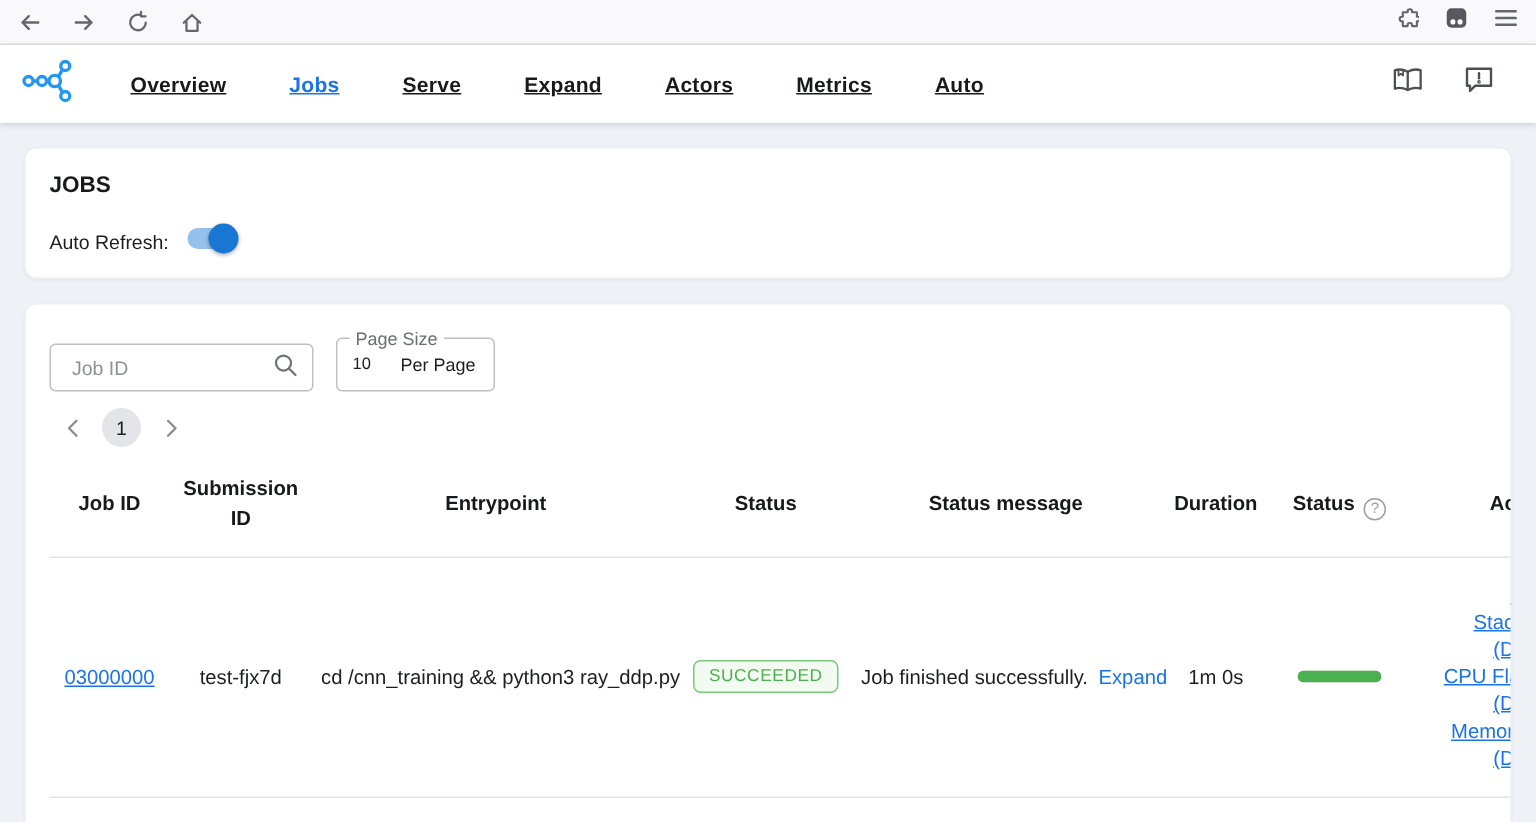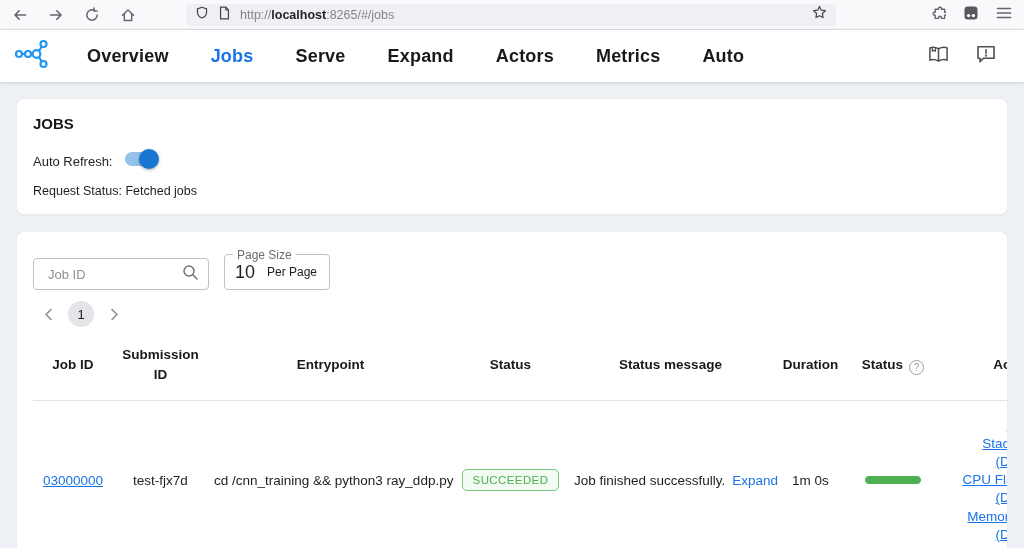--- a/index.html
+++ b/index.html
@@ -24,22 +24,22 @@
   .url-text .host { color:#1f2126; font-weight:700; }
   .url-star { margin-left:auto; }
   .browser-right { margin-left:auto; display:flex; align-items:center; gap:17px; }
   
   .app-nav {
     height:52px; background:#ffffff; display:flex; align-items:center;
     padding:0 14px; box-shadow:0 1px 4px rgba(0,0,0,0.14); position:relative; z-index:2;
   }
   .nav-tabs { display:flex; margin-left:16px; }
   .nav-tab {
-    padding:0 21px; font-size:18px; font-weight:700; color:#17191c;
-    letter-spacing:0.2px; cursor:pointer;
+    padding:0 21px; font-size:14px; font-weight:700; color:#17191c;
+    letter-spacing:0.2px; cursor:pointer;text-decoration:underline;
   }
   .nav-tab.active { color:#1a73e8; }
   .nav-right { margin-left:auto; display:flex; align-items:center; gap:27px; padding-right:14px; color:#4c4f54; }
   
   .page { padding:16px; }
   .card {
     background:#ffffff; border-radius:8px; border:1px solid #ebedef;
     box-shadow:0 1px 2px rgba(0,0,0,0.04);
   }
   .jobs-card { padding:16px; }
@@ -58,21 +58,21 @@
   .search-box input {
     border:none; outline:none; flex:1; min-width:0; font-size:13px;
     font-family:"Liberation Sans", sans-serif; color:#333; background:transparent;
   }
   .search-box input::placeholder { color:#8d9095; opacity:1; }
   .page-size-field {
     position:relative; width:106px; height:36px; border:1px solid #c0c0c0;
     border-radius:4px; display:flex; align-items:center; padding:0 10px; margin-top:-4px; background:#fff;
   }
   .page-size-label { position:absolute; top:-7px; left:8px; background:#fff; padding:0 4px; font-size:12px; color:#6b6e73; }
-  .page-size-value { font-size:18px; width:32px; }
+  .page-size-value { font-size:11px; width:32px; }
   .page-size-adornment { font-size:12px; }
   .pagination { margin-top:11px; margin-left:2px; display:flex; align-items:center; gap:7px; }
   .page-chevron { width:26px; height:26px; display:flex; align-items:center; justify-content:center; color:#8a8d92; cursor:pointer; }
   .page-num { width:26px; height:26px; border-radius:50%; background:#e3e5e8; display:flex; align-items:center; justify-content:center; font-size:13px; cursor:pointer; }
   
   table { table-layout:fixed; width:1065px; border-collapse:collapse; margin-top:4px; }
   th {
     font-size:13.5px; font-weight:700; color:#17191c; text-align:center;
     padding:14px 6px; border-bottom:1px solid #e3e4e6; line-height:1.5; vertical-align:middle;
   }
@@ -116,33 +116,20 @@
         <svg width="16" height="16" viewBox="0 0 16 16" fill="none" stroke="#63666c" stroke-width="1.5" stroke-linecap="round">
           <path d="M13.2 8A5.2 5.2 0 1 1 10 3.2"></path>
           <path d="M10 0.9v3h3" stroke-linejoin="round"></path>
         </svg>
       </span>
     <span>
         <svg width="16" height="16" viewBox="0 0 16 16" fill="none" stroke="#63666c" stroke-width="1.5" stroke-linecap="round" stroke-linejoin="round">
           <path d="M2.5 8.2L8 3l5.5 5.2M4.3 7.5v6h7.4v-6"></path>
         </svg>
       </span>
-  </div>
-  <div class="url-bar">
-    <span><svg width="14" height="14" viewBox="0 0 16 16" fill="none" stroke="#43464c" stroke-width="1.4" stroke-linejoin="round">
-          <path d="M8 1.4l5.2 1.9v3.9c0 3.3-2.2 5.5-5.2 6.5-3-1-5.2-3.2-5.2-6.5V3.3z"></path>
-        </svg></span>
-    <span><svg width="13" height="14" viewBox="0 0 14 16" fill="none" stroke="#43464c" stroke-width="1.4" stroke-linejoin="round">
-          <path d="M2.5 1.2h6l3 3.2v10.4h-9z"></path>
-          <path d="M8.5 1.2v3.2h3"></path>
-        </svg></span>
-    <span class="url-text"><span>http://</span><span class="host">localhost</span><span>:8265/#/jobs</span></span>
-    <span class="url-star"><svg width="15" height="15" viewBox="0 0 16 16" fill="none" stroke="#43464c" stroke-width="1.3" stroke-linejoin="round">
-          <path d="M8 1.6l1.9 3.9 4.3.6-3.1 3 .7 4.3L8 11.4l-3.8 2 .7-4.3-3.1-3 4.3-.6z"></path>
-        </svg></span>
   </div>
   <div class="browser-right">
     <span><svg width="16" height="16" viewBox="0 0 16 16" fill="none" stroke="#63666c" stroke-width="1.4" stroke-linejoin="round">
           <path d="M9.8 2.2c-.8 0-1.4.6-1.4 1.4v.6H5.2v3h-.6a1.5 1.5 0 1 0 0 3h.6v3.2h3.2v-.6a1.5 1.5 0 1 1 3 0v.6h3.2v-3.2h.6a1.5 1.5 0 1 0 0-3h-.6v-3h-3.2v-.6c0-.8-.6-1.4-1.4-1.4z"></path>
         </svg></span>
     <span><svg width="16" height="16" viewBox="0 0 16 16">
           <rect x="1.5" y="1.5" width="13" height="13" rx="3.2" fill="#57595e"></rect>
           <circle cx="5.6" cy="10.6" r="1.7" fill="#fff"></circle>
           <circle cx="10.4" cy="10.6" r="1.7" fill="#fff"></circle>
         </svg></span>
@@ -188,21 +175,20 @@
 
   <div class="card jobs-card">
     <div class="card-title">JOBS</div>
     <div class="auto-refresh-row">
       <span>Auto Refresh:</span>
       <span class="switch">
         <span class="switch-track"></span>
         <span class="switch-thumb"></span>
       </span>
     </div>
-    <div class="request-status">Request Status: Fetched jobs</div>
   </div>
 
   <div class="card job-list-card">
 
     <div class="filters-row">
       <div class="search-box">
         <input type="text" placeholder="Job ID" style="">
         <span><svg width="18" height="18" viewBox="0 0 18 18" fill="none" stroke="#6f7control2" stroke-width="1.5">
               <circle cx="8" cy="8" r="5" stroke="#6f7276"></circle>
               <path d="M11.8 11.8L16 16" stroke="#6f7276" stroke-linecap="round"></path>

